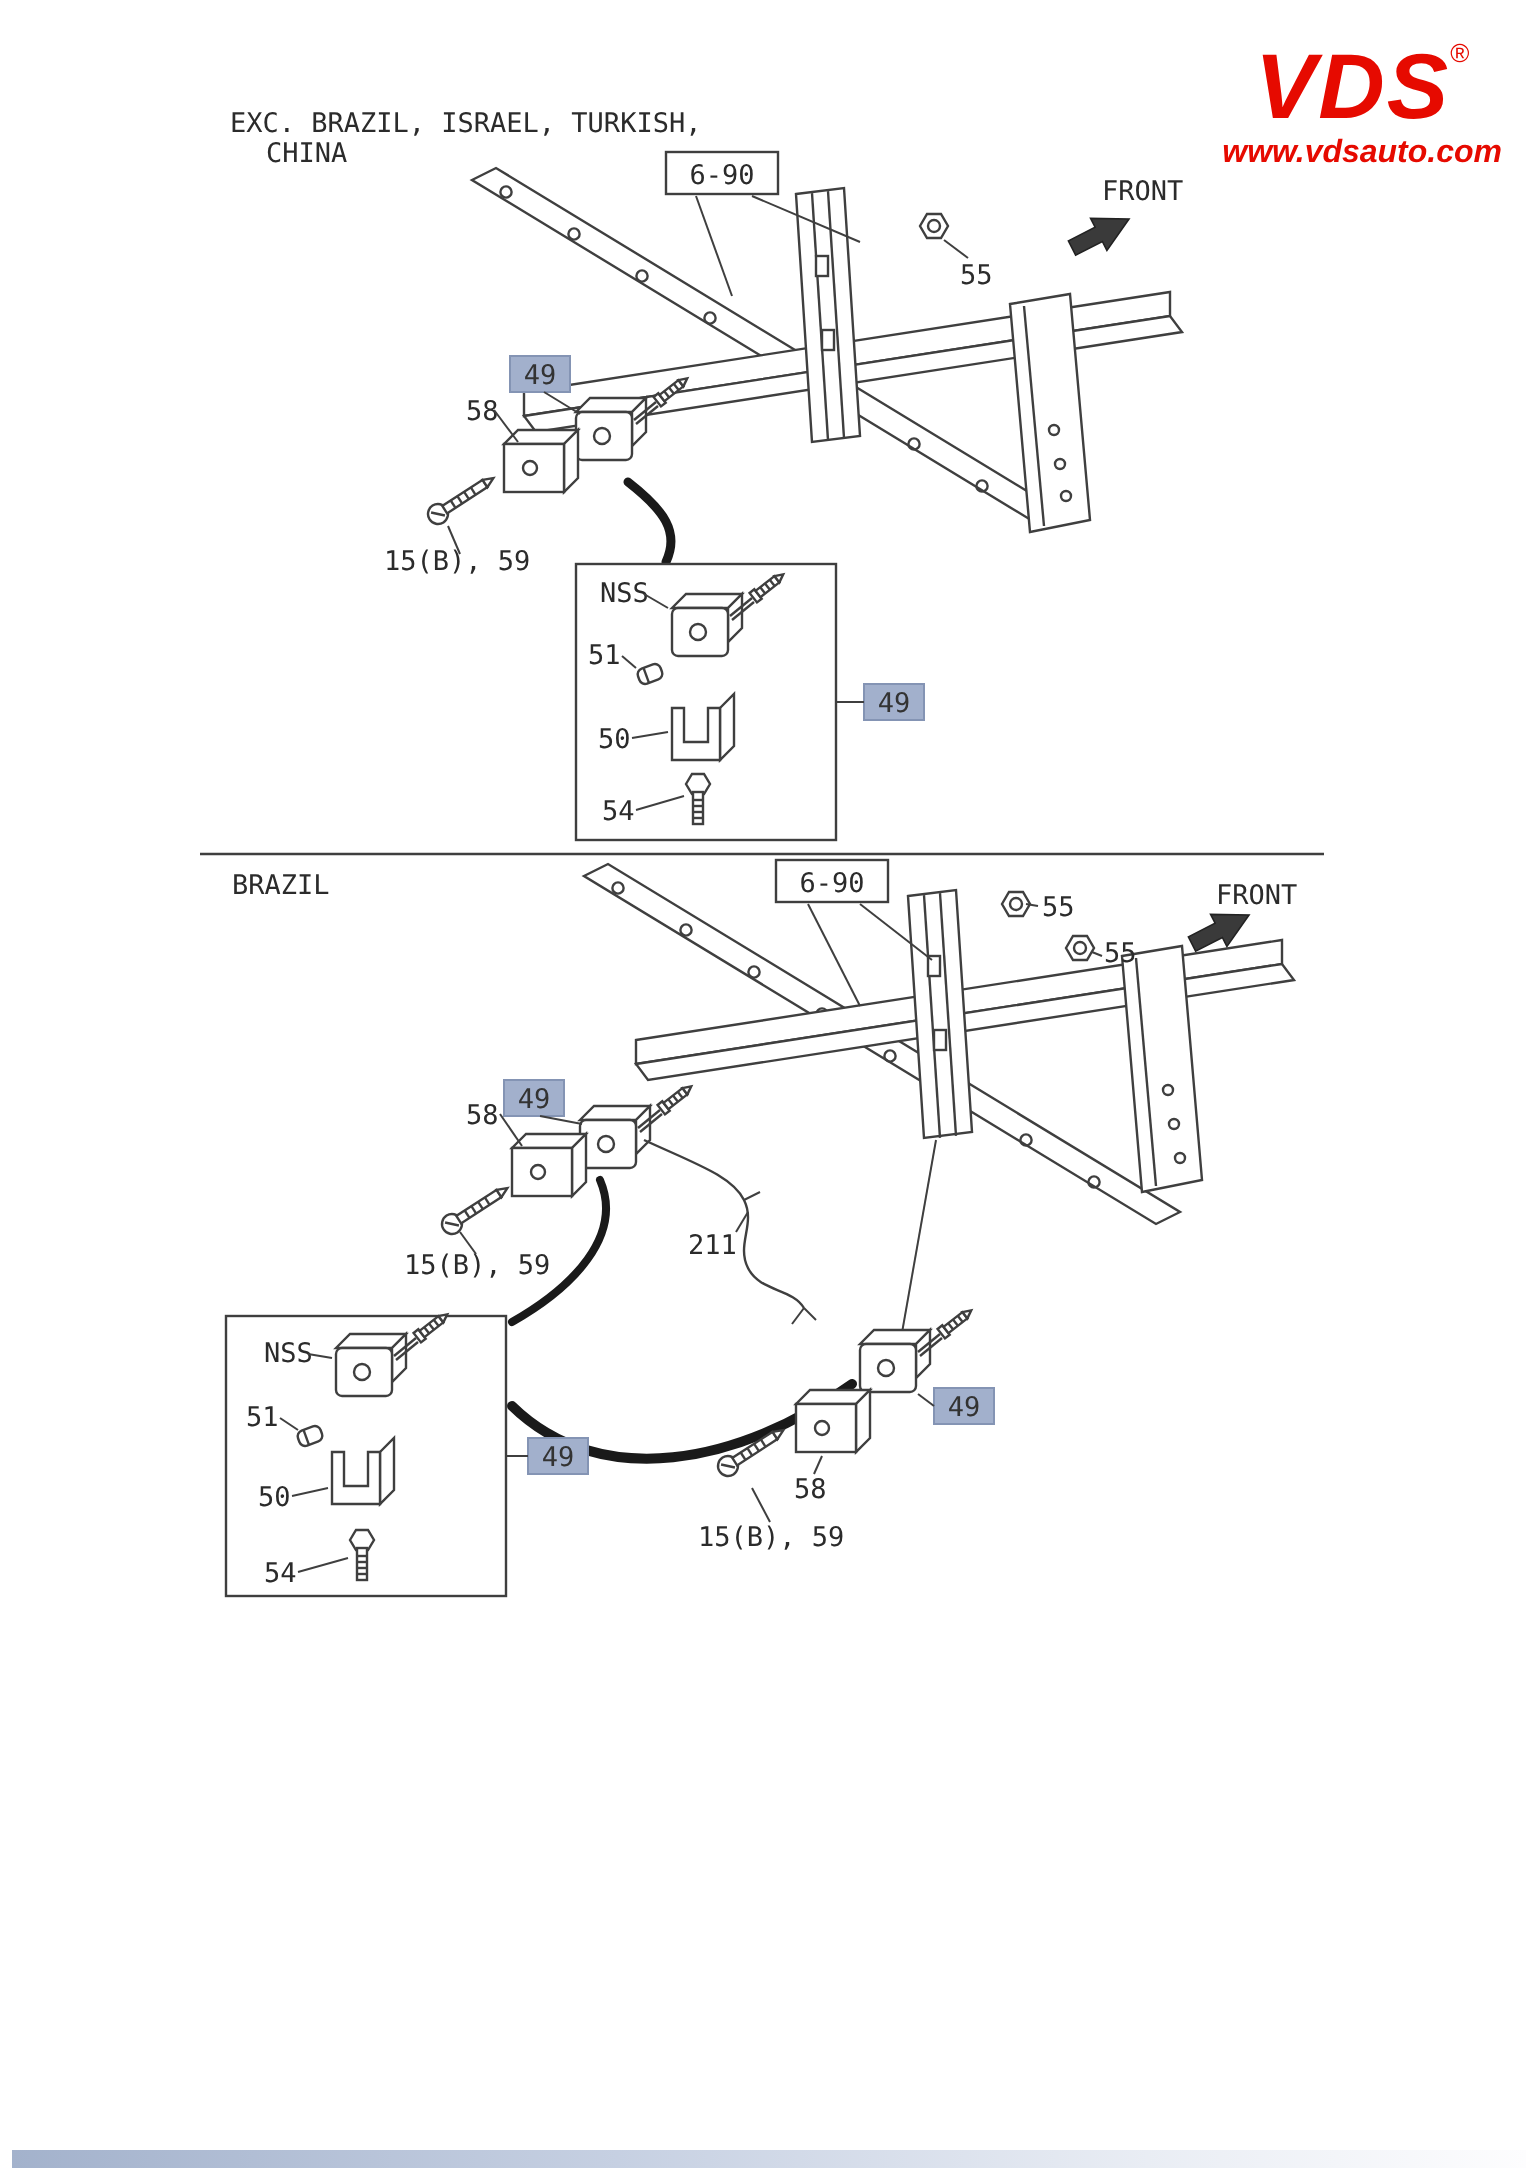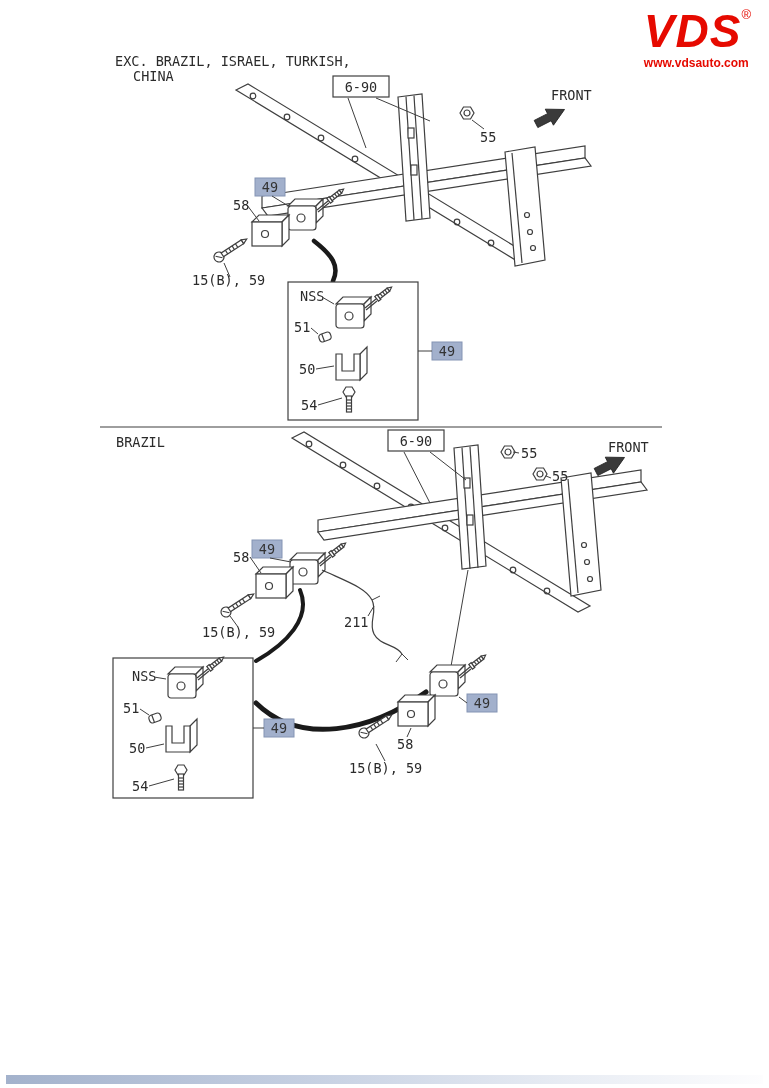--- a/index.html
+++ b/index.html
@@ -7,25 +7,25 @@
         font-family:"DejaVu Sans Mono",monospace;}
   svg text{font-family:"DejaVu Sans Mono",monospace;}
   .lbl{font-size:13.5px;fill:#2b2b2b;}
   .chiptxt{font-size:13.5px;fill:#333333;text-anchor:middle;}
   .fw{fill:#ffffff;stroke:#3f3f3f;stroke-width:1.2;}
   .st{fill:none;stroke:#3f3f3f;stroke-width:1.2;}
   .ldr{stroke:#3f3f3f;stroke-width:1;}
   .swoosh{fill:none;stroke:#1a1a1a;stroke-linecap:round;}
   .chip{stroke:#8494b4;stroke-width:1;}
   .arrow{fill:#3a3a3a;stroke:#222;stroke-width:0.8;}
-  .logo{position:absolute;top:8px;right:18px;text-align:left;color:#e60a00;
+  .logo{position:absolute;top:20px;right:18px;text-align:center;color:#e60a00;
         font-family:"Liberation Sans",sans-serif;line-height:1;}
   .logo-main{font-size:46px;font-weight:bold;font-style:italic;letter-spacing:1px;}
   .logo-reg{font-size:13px;vertical-align:top;}
-  .logo-url{font-size:12px;font-weight:bold;margin-top:3px;}
+  .logo-url{font-size:16px;font-weight:bold;margin-top:3px;font-style:italic;}
   .bottombar{position:absolute;left:6px;right:6px;bottom:4px;height:9px;
         background:linear-gradient(to right,#a3b2cc 0%,#c6d0e2 40%,#e9edf4 75%,#fdfdfe 100%);}
 </style>
 </head>
 <body>
 
 <div class="page">
 
   <div class="logo">
     <span class="logo-main">VDS</span><span class="logo-reg">®</span>

